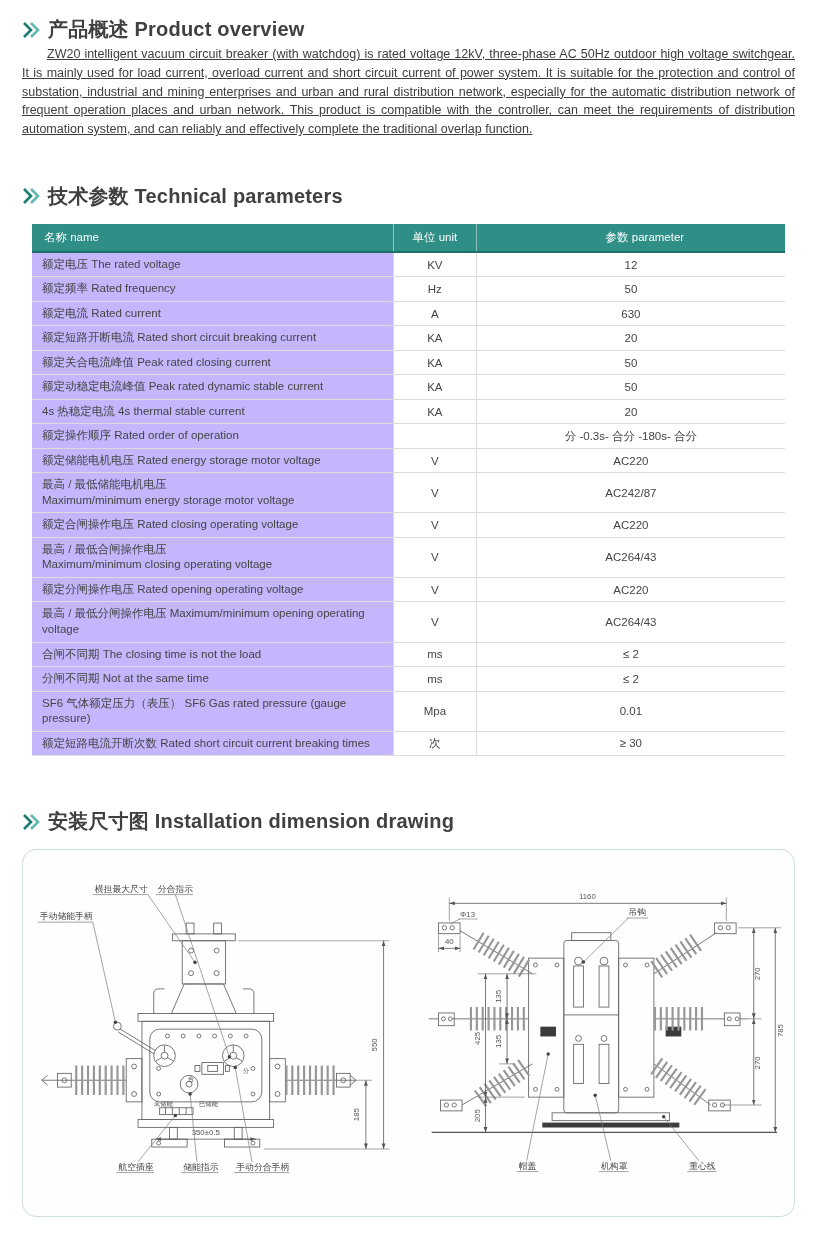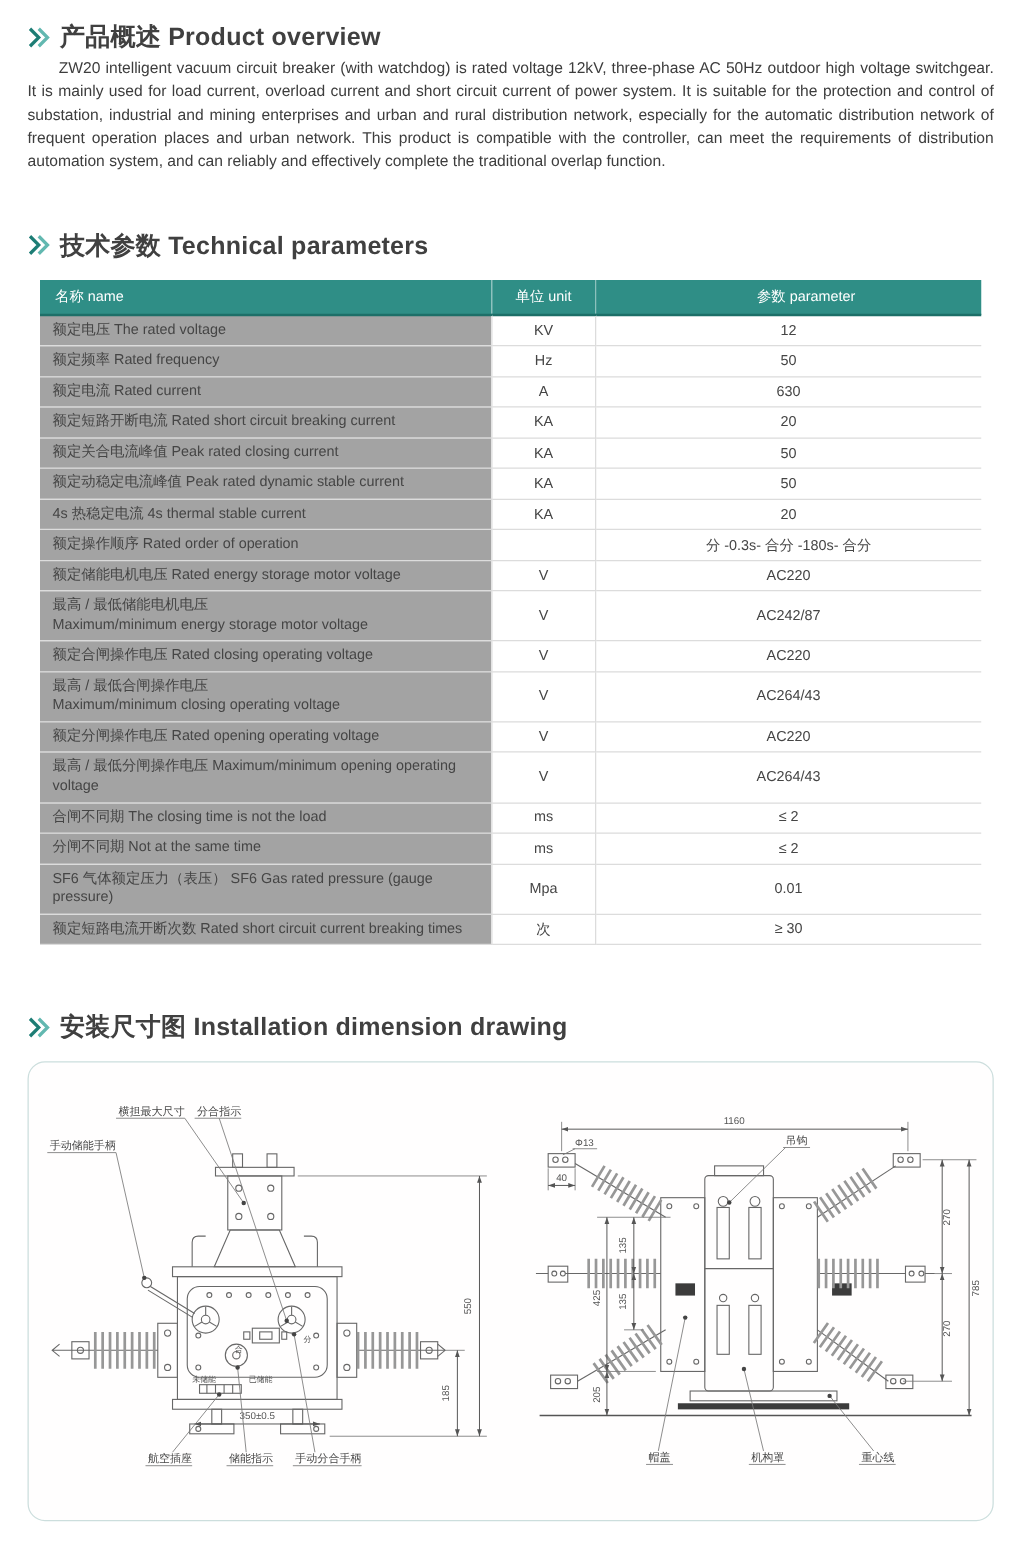--- a/index.html
+++ b/index.html
@@ -11,31 +11,31 @@
   }
   .page { padding:12px 22px 20px 22px; }
 
   
   .sec-head { display:flex; align-items:center; gap:8px; margin-top:4px; }
   .sec-head h2 { font-size:20px; font-weight:700; color:#404040; letter-spacing:.2px; }
   .chev { display:inline-flex; width:18px; height:18px; }
 
   
   .para { font-size:12.5px; line-height:1.5; text-align:justify; color:#3a3a3a; text-indent:2em; margin-top:8px; }
-  .para.en { margin-top:2px; color:#3d3d3d; }
+  .para.en { margin-top:2px; color:#3d3d3d;text-decoration:underline; }
 
   
   .tbl-wrap { margin:14px 10px 0 10px; }
   table { width:100%; border-collapse:collapse; table-layout:fixed; }
   th { background:#2f8e86; color:#fff; font-weight:400; font-size:11.5px; padding:6px 4px; border-bottom:2px solid #1d6f68;margin-left:41px; }
   th.name { text-align:left; padding-left:12px; width:48%; }
   th.unit { width:11%; border-left:1px solid rgba(255,255,255,.45); }
   th.param { border-left:1px solid rgba(255,255,255,.45);padding-left:32px; }
   td { font-size:11.5px; color:#454545; padding:4px 8px; border:1px solid #dcdcdc; }
-  td.name { background:#a3a3a3; padding-left:10px; white-space:pre-line; line-height:1.35; }
+  td.name { background:#c4b5fd; padding-left:10px; white-space:pre-line; line-height:1.35; }
   td.unit, td.param { text-align:center; background:#fff; }
   tbody tr td { border-left:none; }
   tbody tr td.unit, tbody tr td.param { border-left:1px solid #dcdcdc; }
   tbody tr td.param { border-right:none; }
   td.name { border-left:none; }
 
   
   .gap { height:40px; }
   .draw-box {
     margin-top:14px; border:1px solid #ccdedd; border-radius:14px;

